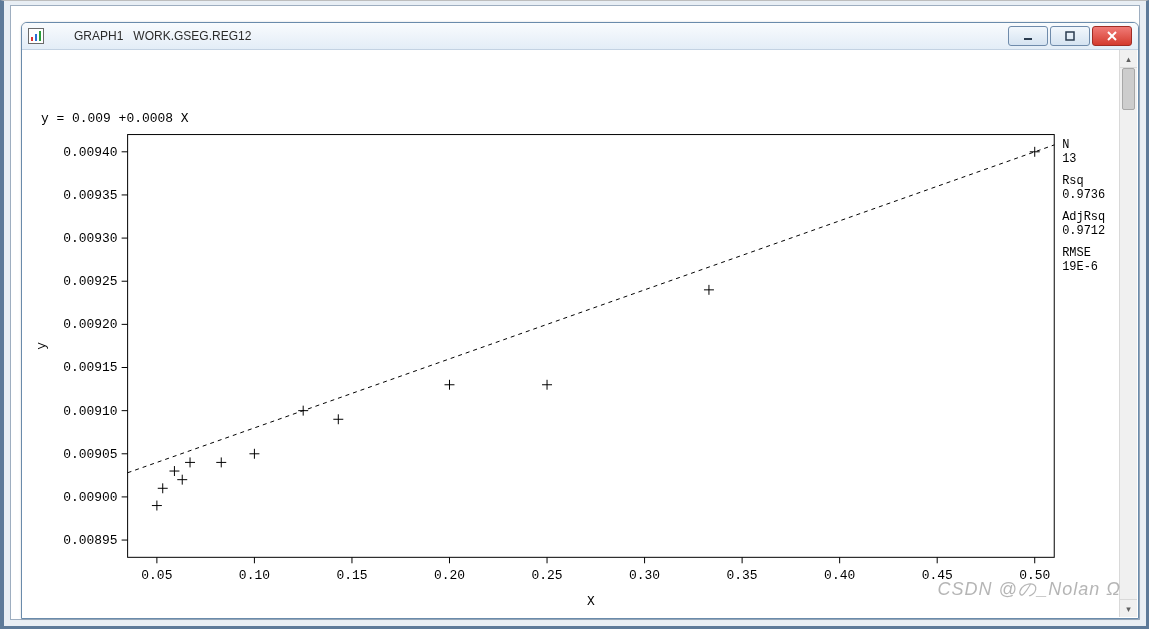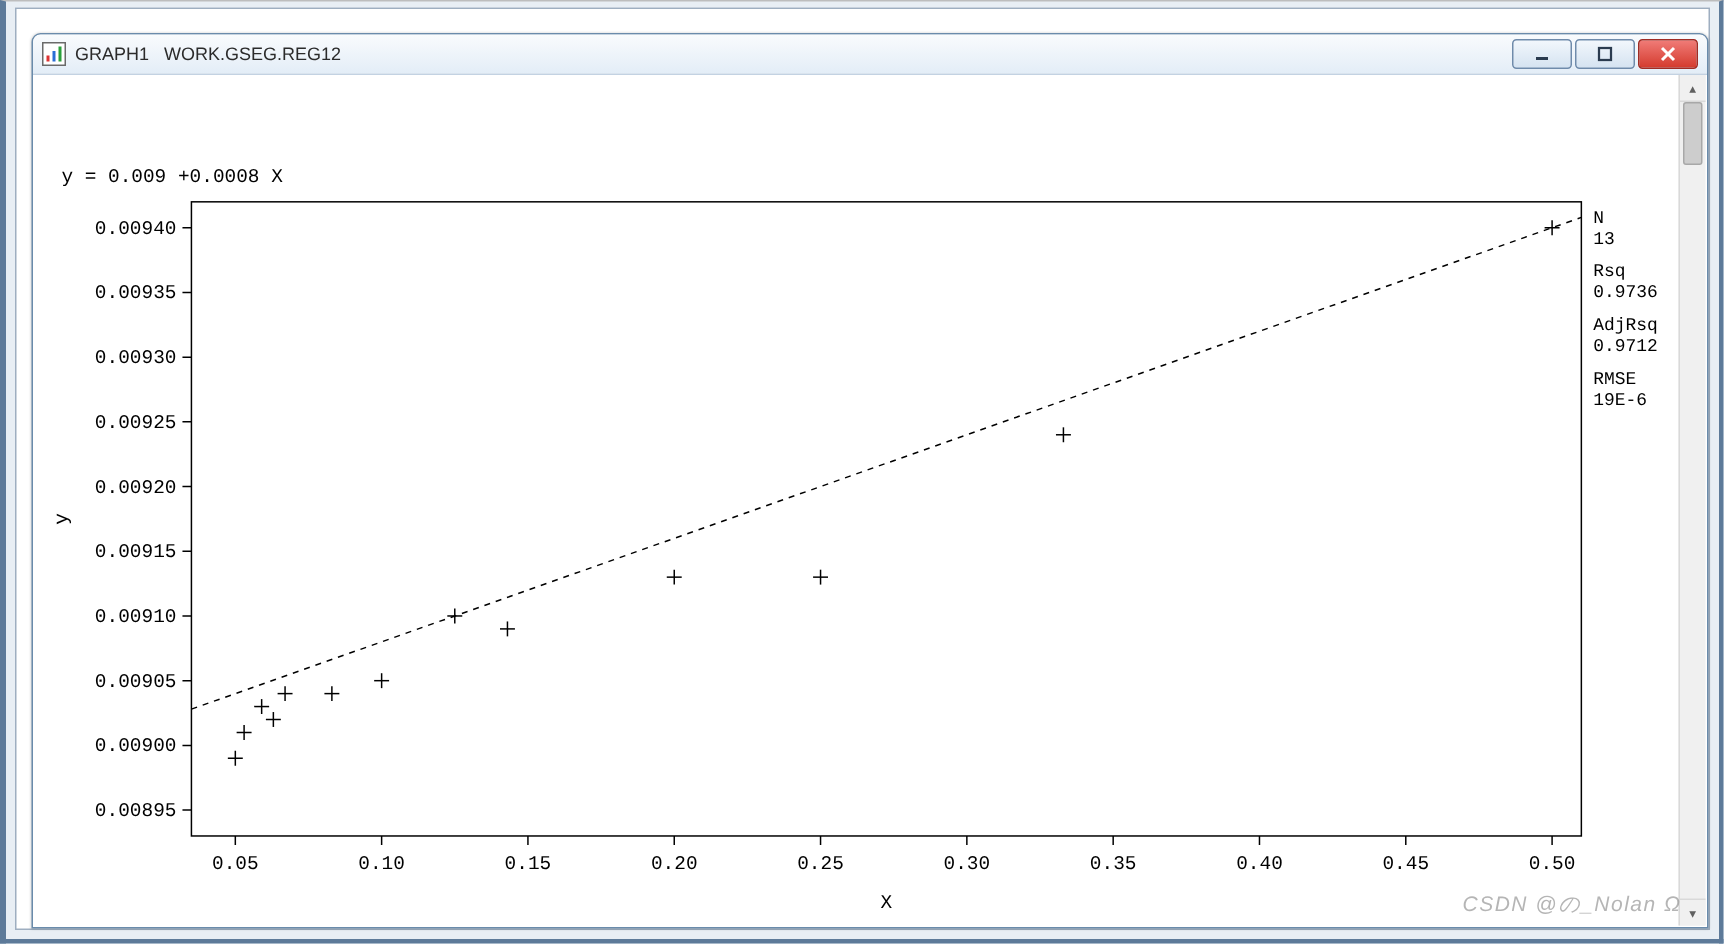--- a/index.html
+++ b/index.html
@@ -46,20 +46,21 @@
     box-shadow: 0 0 2px rgba(0,0,0,0.2);
     overflow: hidden;
   }
   .titlebar {
     height: 26px;
     background: linear-gradient(to bottom, #f9fbfd, #e3edf7);
     border-bottom: 1px solid #c3d2e2;
     display: flex;
     align-items: center;
     padding: 0 6px;
+    gap: 24px;
   }
   .titlebar .icon {
     width: 16px;
     height: 16px;
     margin-right: 6px;
     flex: 0 0 auto;
   }
   .titlebar .title-text {
     font-size: 12px;
     color: #2b2b2b;
@@ -139,22 +140,22 @@
     top: 18px;
     height: 40px;
     background: #cdcdcd;
     border: 1px solid #a8a8a8;
     border-radius: 2px;
   }
 
   .watermark {
     position: absolute;
     right: 18px;
-    bottom: 7px;
-    font-size: 14px;
+    bottom: 18px;
+    font-size: 18px;
     font-style: italic;
     color: rgba(120,120,120,0.55);
     letter-spacing: 1px;
     pointer-events: none;
   }
 
   .chart-text {
     font-family: "Courier New", monospace;
     font-size: 13px;
     fill: #000;

